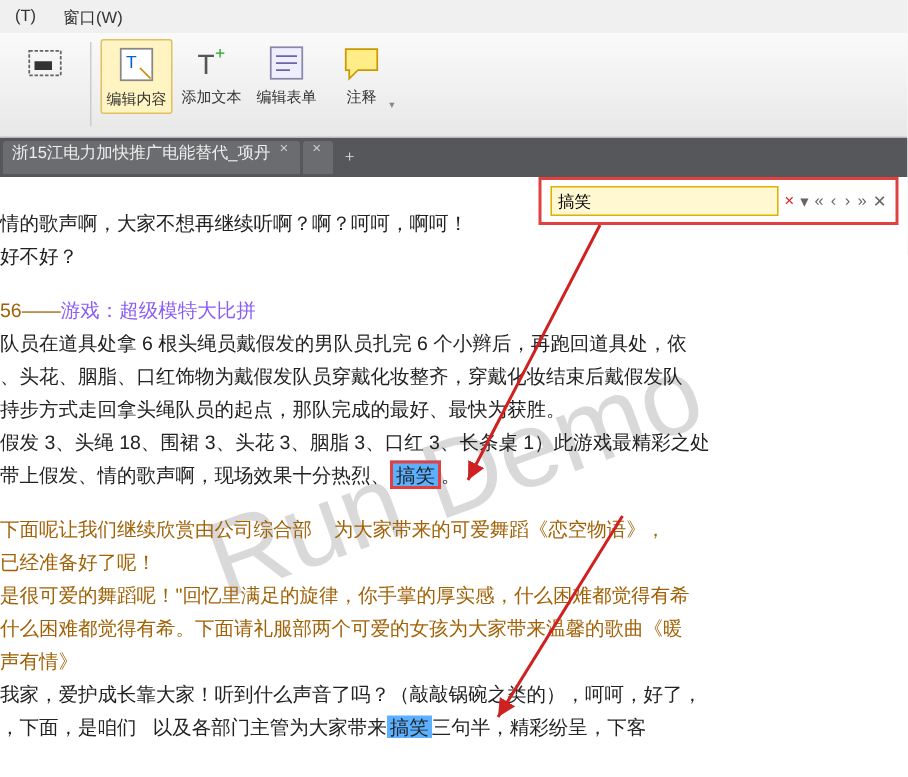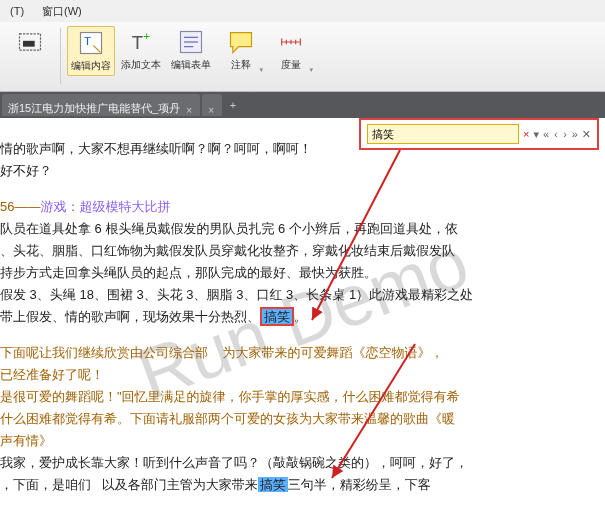--- a/index.html
+++ b/index.html
@@ -7,21 +7,21 @@
 .menubar{height:22px;padding:2px 10px;font-size:11px;color:#333;display:flex;gap:18px;align-items:center}
 .menubar span{cursor:default}
 .toolbar{height:70px;background:linear-gradient(#fafafa,#e8e8e8);border-bottom:1px solid #bbb;display:flex;align-items:flex-start;padding:4px 6px;gap:2px}
 .tb-item{width:48px;text-align:center;font-size:10px;color:#333;padding:2px}
 .tb-item svg{width:28px;height:28px;display:block;margin:0 auto 2px}
 .tb-item.active{background:#fff4c2;border:1px solid #e0c060;border-radius:2px}
 .tb-item.dd{position:relative}
 .tb-item.dd::after{content:"▾";position:absolute;right:2px;bottom:0;font-size:7px;color:#888}
 .divider{width:1px;height:56px;background:#ccc;margin:2px 4px}
 .tabbar{height:26px;background:#55575a;display:flex;align-items:center;padding:0 2px;font-size:11px;color:#eee}
-.tab{background:#6a6c6f;height:22px;display:flex;align-items:flex-end;padding:0 8px 0 6px;margin-right:2px;border-radius:2px 2px 0 0;gap:6px;max-width:280px;overflow:hidden;white-space:nowrap}
+.tab{background:#6a6c6f;height:22px;display:flex;align-items:flex-start;padding:0 8px 0 6px;margin-right:2px;border-radius:2px 2px 0 0;gap:6px;max-width:280px;overflow:hidden;white-space:nowrap}
 .tab .x{font-size:10px;color:#ccc}
 .tab-add{width:18px;text-align:center;color:#ccc}
 .doc{background:#fff;position:relative;height:400px}
 .search-wrap{position:absolute;right:6px;top:0;width:240px;border:2px solid #e04040;background:#fff;padding:4px 6px;display:flex;align-items:center;gap:4px}
 .search-input{flex:0 0 86px;border:1px solid #e0b000;background:#fff8d0;height:20px;padding:0 4px;font-size:11px;color:#000}
 .search-ctrl{width:14px;height:14px;display:flex;align-items:center;justify-content:center;font-size:11px;color:#666;cursor:pointer}
 .search-ctrl.red{color:#d02020}
 .content{padding:20px 0 0 0;font-size:13px;line-height:22px;color:#222;position:relative;height:100%}
 .content p{margin:0;padding:0}
 .green{color:#a16207}
@@ -58,23 +58,20 @@
       </svg><span>添加文本</span></div>
   <div class="tb-item"><svg viewBox="0 0 24 24">
         <rect x="3" y="3" width="18" height="18" fill="#eef" stroke="#88a"></rect>
         <line x1="6" y1="8" x2="18" y2="8" stroke="#66a"></line>
         <line x1="6" y1="12" x2="18" y2="12" stroke="#66a"></line>
         <line x1="6" y1="16" x2="14" y2="16" stroke="#66a"></line>
       </svg><span>编辑表单</span></div>
   <div class="tb-item dd"><svg viewBox="0 0 24 24">
         <path d="M3 4 H21 V16 H10 L5 21 V16 H3 Z" fill="#fe8" stroke="#c90"></path>
       </svg><span>注释</span></div>
-  <div class="tb-item dd"><svg viewBox="0 0 24 24">
-        <path d="M4 12 H20 M4 9v6 M20 9v6 M8 10v4 M12 10v4 M16 10v4" stroke="#c44" fill="none"></path>
-      </svg><span>度量</span></div>
 </div>
 
 <div class="tabbar">
   <div class="tab">
       <span>浙15江电力加快推广电能替代_项丹</span>
       <span class="x">×</span>
     </div>
   <div class="tab">
       <span class="x">×</span>
     </div>

